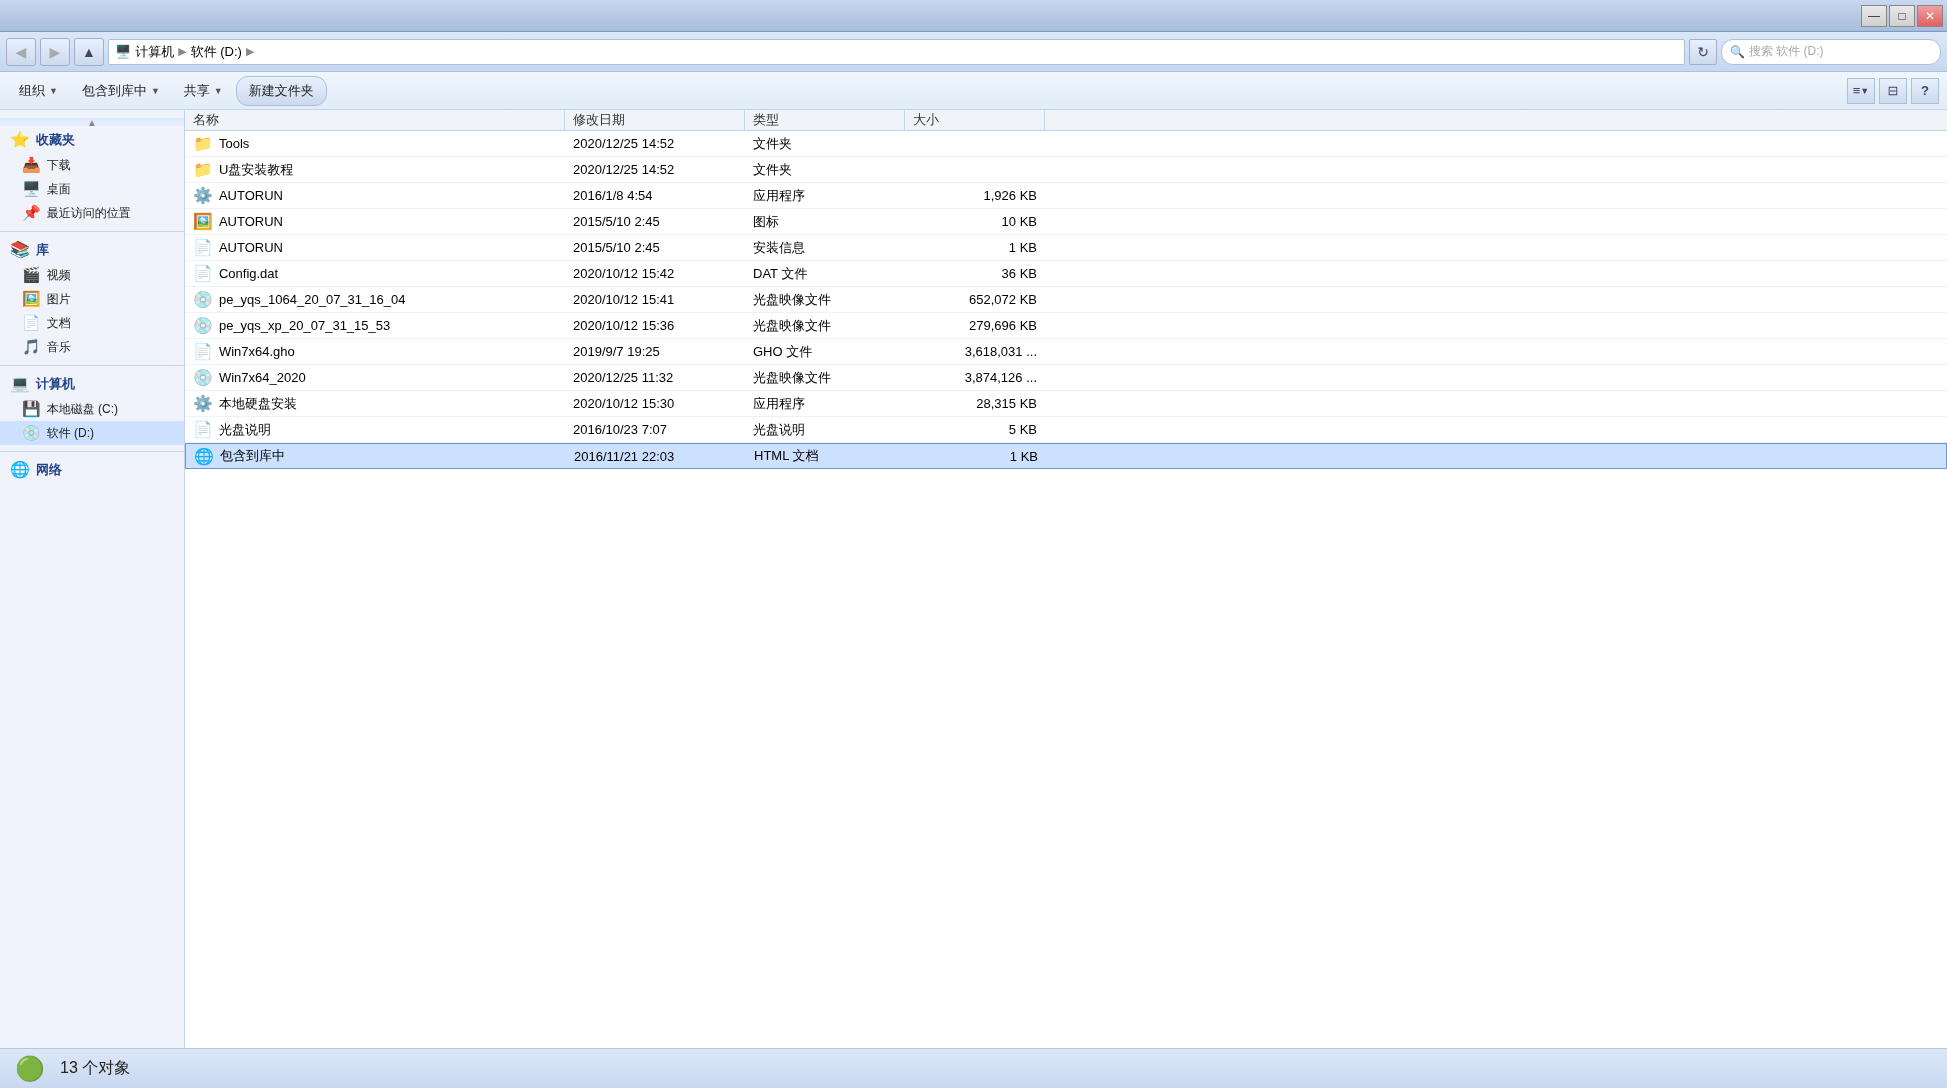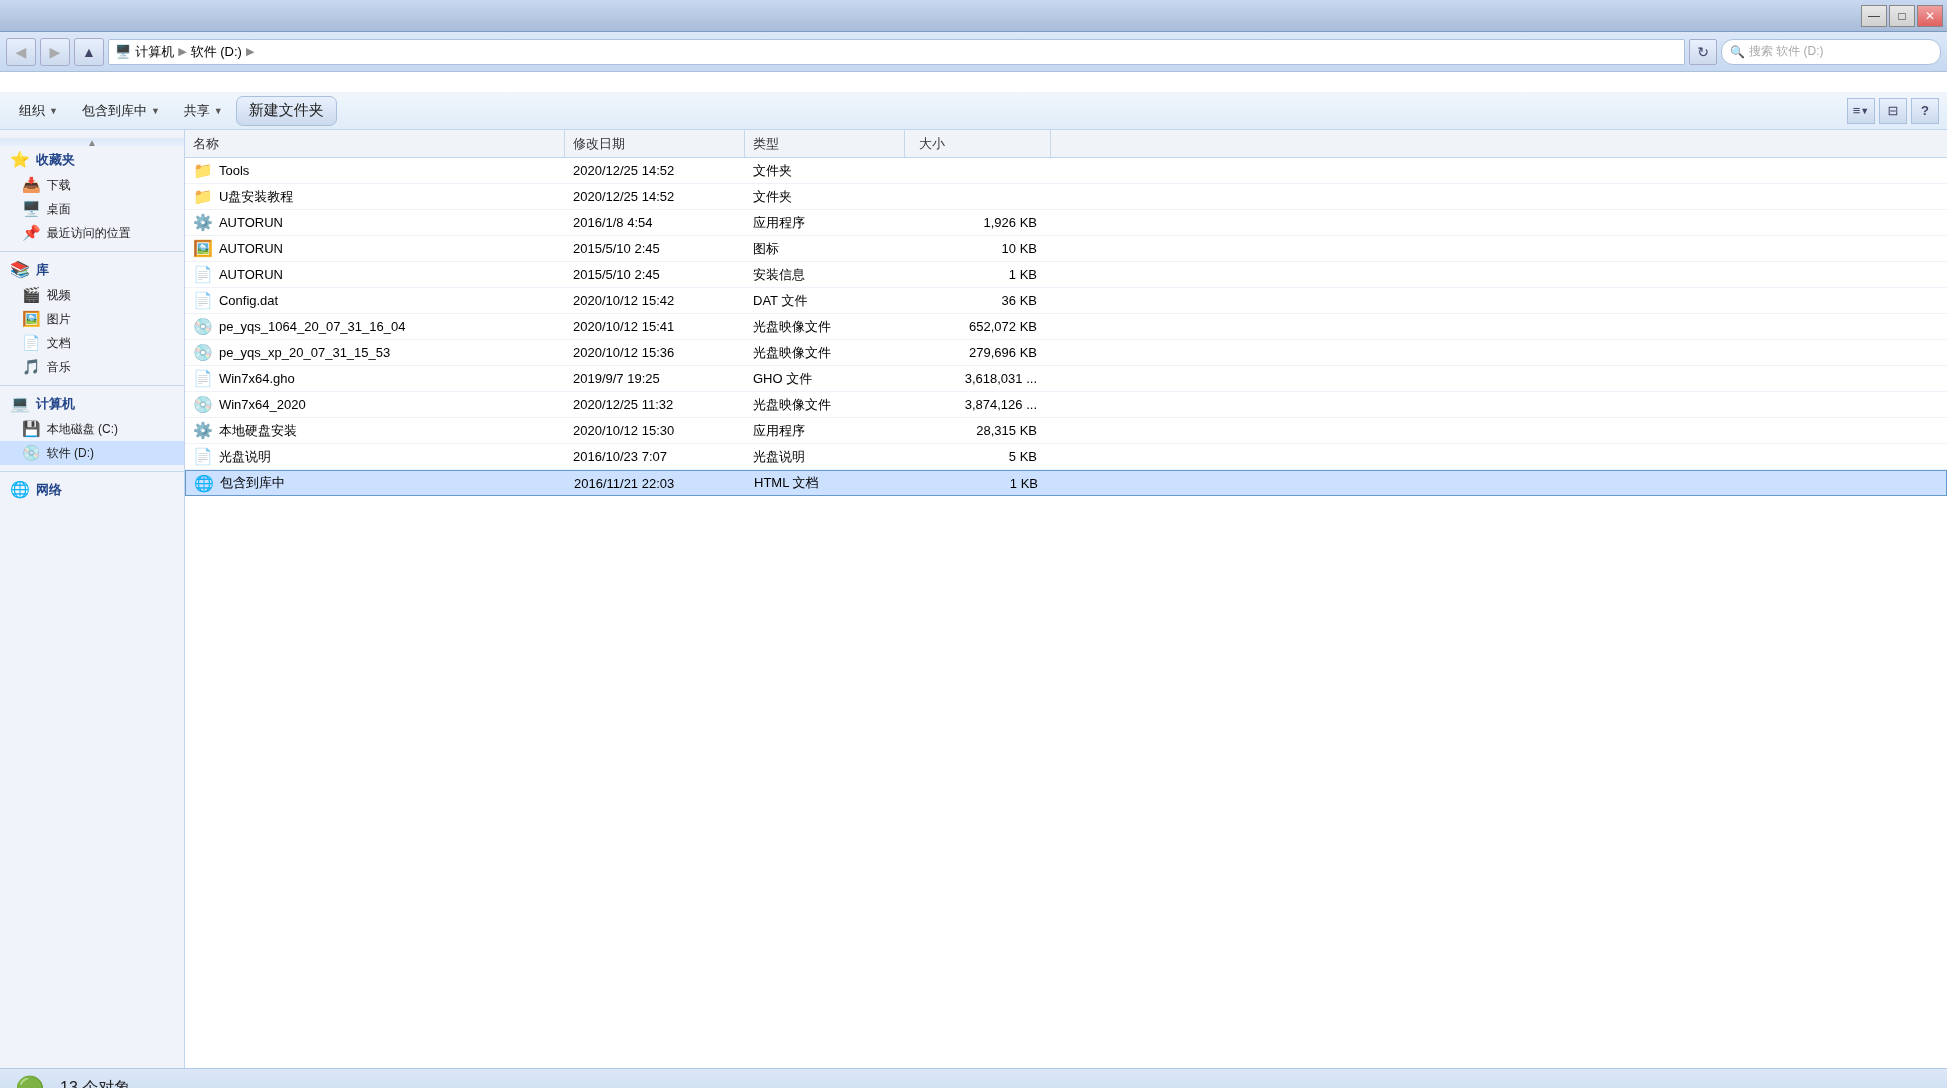--- a/index.html
+++ b/index.html
@@ -107,21 +107,20 @@
 
     
     .toolbar {
       height: 38px;
       background: linear-gradient(to bottom, #f0f6fc 0%, #e0ecf8 100%);
       display: flex;
       align-items: center;
       padding: 0 8px;
       gap: 2px;
       border-bottom: 1px solid #c0d4ec;
-      margin-top: 20px;
     }
     .tool-btn {
       height: 30px;
       padding: 0 10px;
       border: 1px solid transparent;
       background: transparent;
       display: flex;
       align-items: center;
       gap: 4px;
       cursor: pointer;
@@ -131,22 +130,22 @@
     }
     .tool-btn .arrow { font-size: 9px; color: #555; }
     .tool-btn-new-folder {
       height: 30px;
       padding: 0 12px;
       border: 1px solid #aac0dc;
       background: linear-gradient(to bottom, #e8f0fc, #ccdaee);
       display: flex;
       align-items: center;
       cursor: pointer;
-      font-size: 15px;
-      border-radius: 7px;
+      font-size: 13px;
+      border-radius: 12px;
       color: #222;
     }
     .toolbar-right {
       margin-left: auto;
       display: flex;
       align-items: center;
       gap: 4px;
     }
     .view-btn {
       width: 28px;
@@ -221,38 +220,38 @@
       display: flex;
       flex-direction: column;
     }
 
     
     .col-headers {
       display: flex;
       align-items: center;
       background: #f0f4f8;
       border-bottom: 1px solid #c0d4ec;
-      height: 28px;
+      height: 21px;
       padding: 0 0;
     }
     .col-header {
       padding: 0 8px;
       font-size: 13px;
       color: #333;
       border-right: 1px solid #c8d8ec;
       height: 100%;
       display: flex;
       align-items: center;
       cursor: pointer;
       user-select: none;
     }
     .col-name { width: 380px; }
     .col-date { width: 180px; }
     .col-type { width: 160px; text-align: center; }
-    .col-size { width: 140px; margin-left: 6px; }
+    .col-size { width: 140px; }
 
     
     .file-list { flex: 1; overflow-y: auto; }
     .file-row {
       display: flex;
       align-items: center;
       height: 26px;
       border-bottom: 1px solid #eef2f8;
       cursor: pointer;
       padding: 0;

